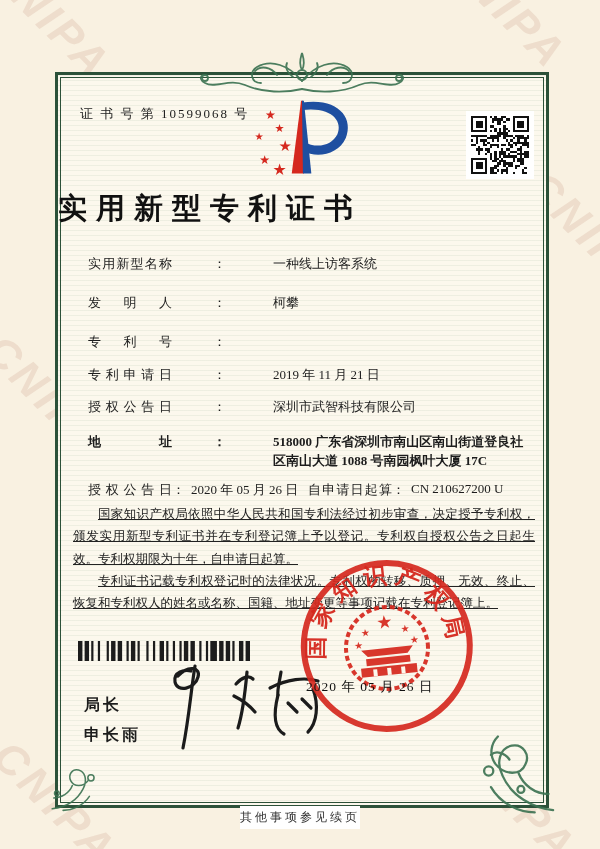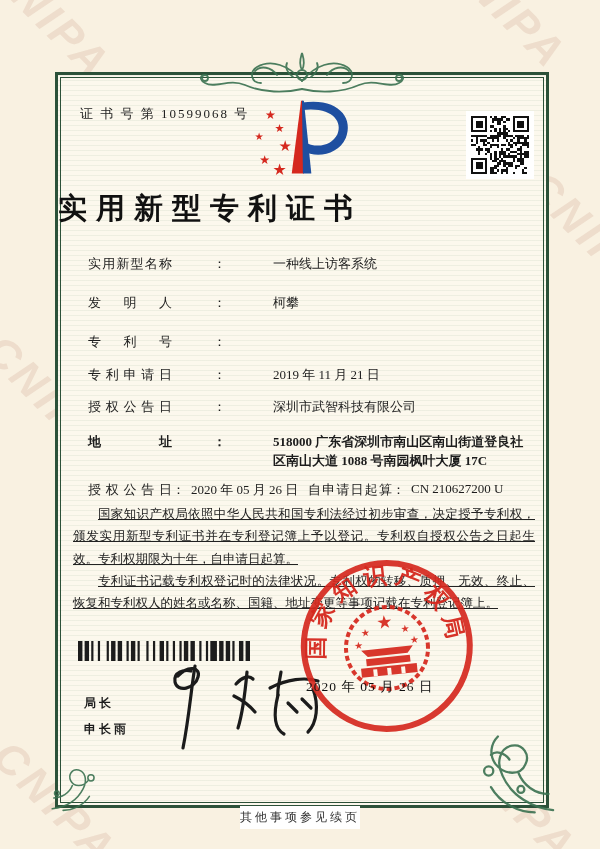--- a/index.html
+++ b/index.html
@@ -60,21 +60,21 @@
   .fvalue{margin-left:6px;max-width:330px;}
   .fvalue-addr{max-width:322px;}
   
   .body-text{
     position:absolute;left:15px;top:428px;width:462px;
     font-size:12.5px;line-height:1.78;text-align:justify;color:#222;
   }
   .body-text p{margin:0;text-indent:2em;text-decoration:underline;}
   
   .barcode{position:absolute;left:20px;top:566px;width:172px;height:20px;}
-  .officials{position:absolute;left:26px;top:620px;font-size:12px;font-weight:bold;letter-spacing:3px;}
+  .officials{position:absolute;left:26px;top:620px;font-size:16px;font-weight:bold;letter-spacing:3px;}
   .officials .line2{margin-top:9px;}
   .signature{position:absolute;left:92px;top:585px;pointer-events:none;}
   .seal{position:absolute;left:297px;top:556px;transform:rotate(-6deg);}
   .seal-date{
     position:absolute;left:306px;top:678px;font-size:13.5px;color:#111;
     letter-spacing:1px;white-space:nowrap;z-index:5;
   }
   .page-no{
     position:absolute;left:0;right:0;bottom:9px;text-align:center;
     font-size:12px;letter-spacing:2px;color:#222;

